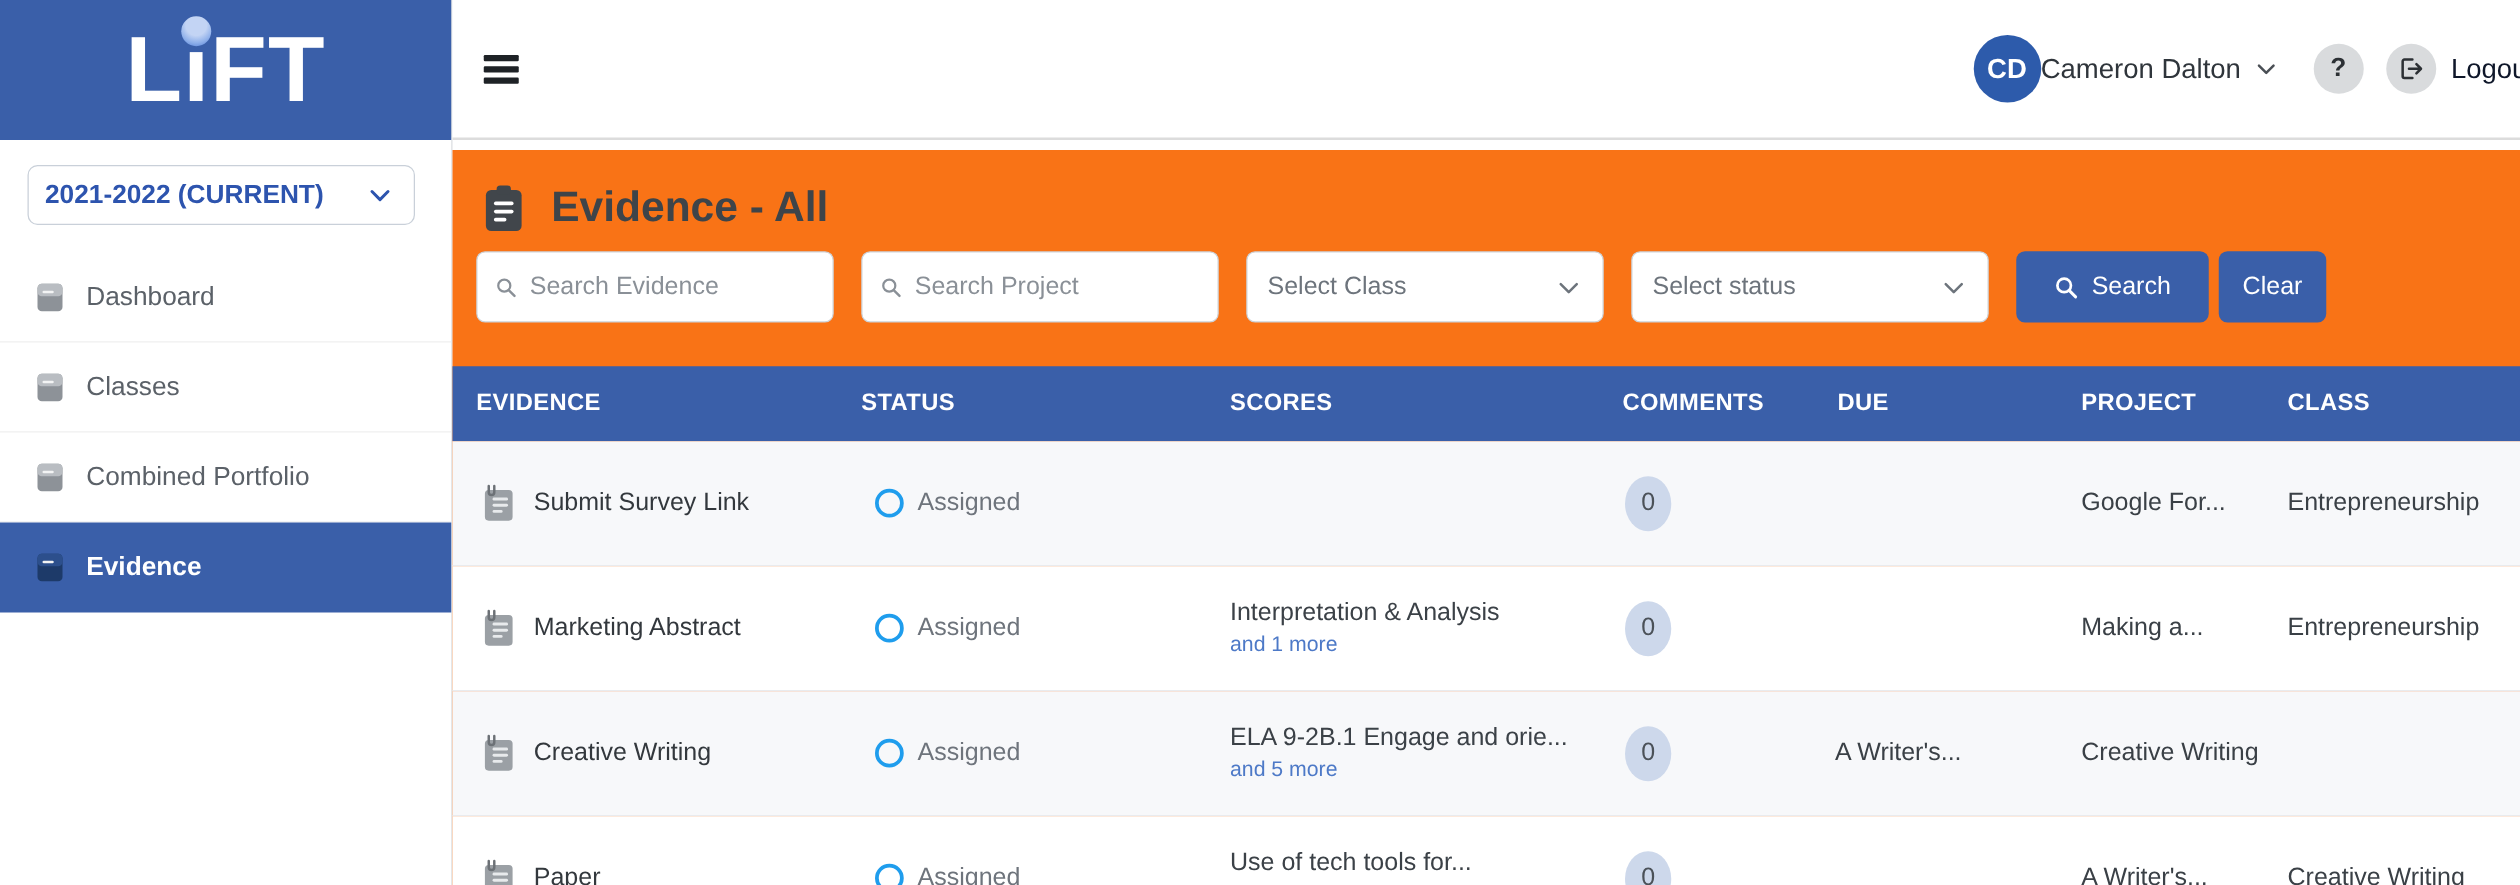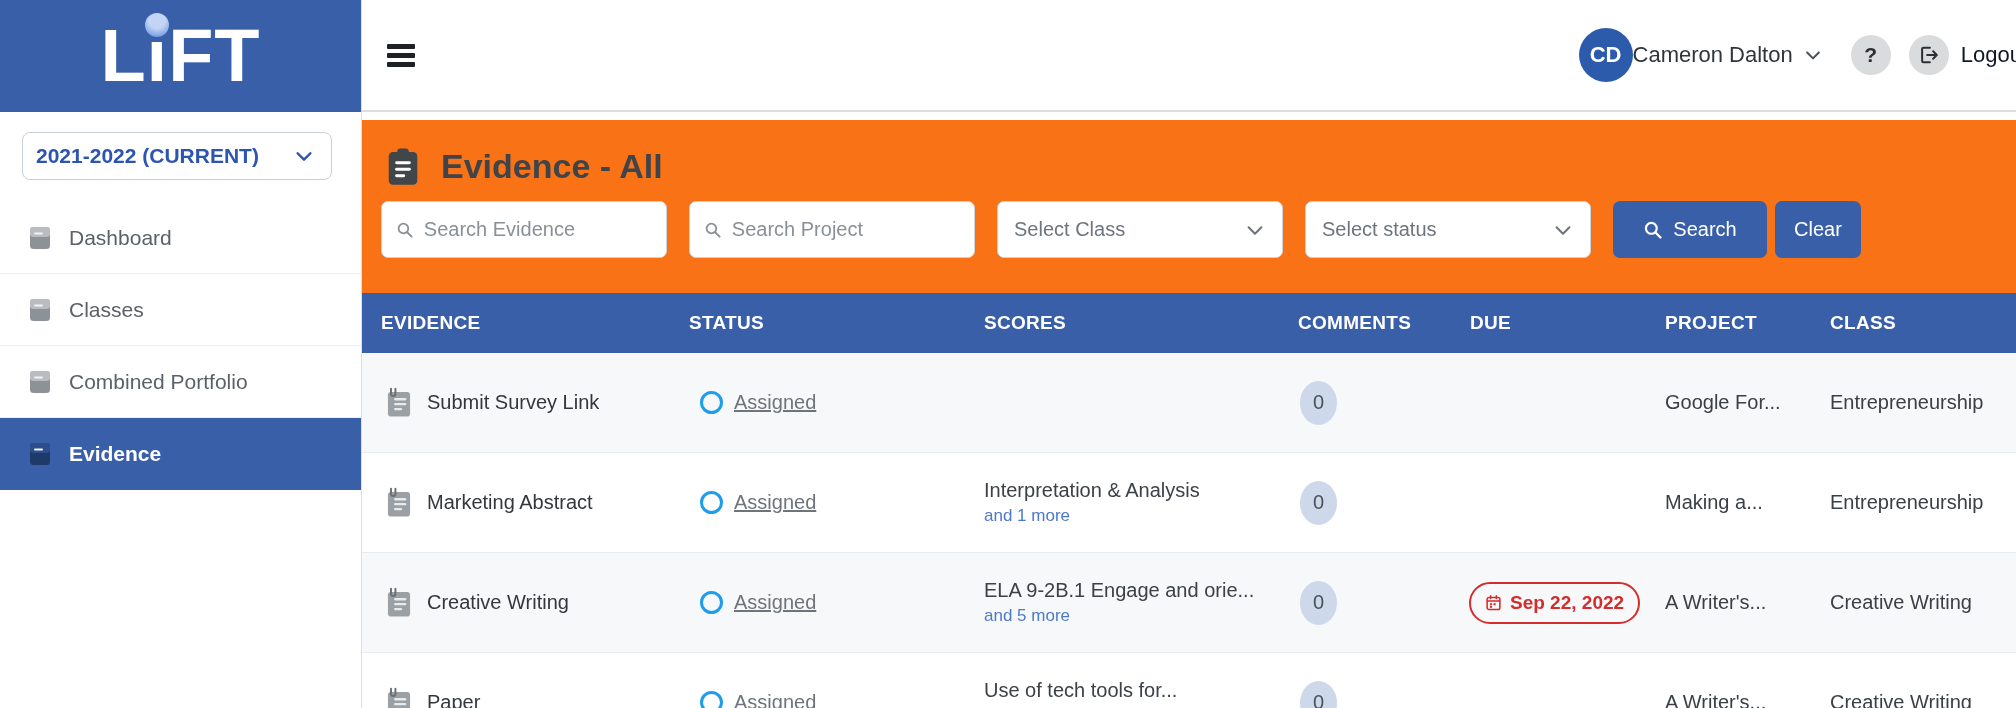--- a/index.html
+++ b/index.html
@@ -80,21 +80,21 @@
   .table-header { margin-top:35px; height:60px; background:var(--primary);
                   color:#fff; font-weight:bold; font-size:19px; letter-spacing:.3px; }
   .table-header > div:nth-child(1) { padding-left:19px; }
   .table-header > div:nth-child(5) { padding-left:5px; }
   .table-header > div:nth-child(6),
   .table-header > div:nth-child(7) { padding-left:3px; }
 
   .row { height:100px; border-bottom:1px solid #e9ebee; background:#fff; font-size:20px; cursor:pointer; }
   .row.stripe { background:#f7f8fa; }
   .cell-evidence { display:flex; align-items:center; gap:13px; padding-left:22px; color:#33383d; }
-  .cell-status { display:flex; align-items:center; gap:11px; padding-left:11px; color:#6e747c;text-decoration:underline; }
+  .cell-status { display:flex; align-items:center; gap:11px; padding-left:11px; color:#6e747c; }
   .ring { width:23px; height:23px; border:3px solid var(--status); border-radius:50%; flex:0 0 auto; }
   .score-main { color:#3b4147; }
   .score-more { font-size:17px; color:var(--link); margin-top:4px; cursor:pointer; }
   .cell-comments { padding-left:2px; }
   .badge { width:37px; height:44px; border-radius:50%; background:var(--badge);
            color:#4b5158; display:flex; align-items:center; justify-content:center; font-size:20px; }
   .cell-due { padding-left:4px; }
   .due-badge { display:inline-flex; align-items:center; gap:8px; height:42px; padding:0 14px;
                border:2px solid var(--red); border-radius:22px; color:var(--red);
                font-weight:bold; font-size:19px; }
@@ -320,32 +320,20 @@
       <span class="ring"></span>
       <span>Assigned</span>
     </div>
     <div class="cell-scores">
       <div class="score-main">ELA 9-2B.1 Engage and orie...</div>
       <div class="score-more">and 5 more</div>
     </div>
     <div class="cell-comments">
       <span class="badge">0</span>
     </div>
-    <div class="cell-due">
-      <span class="due-badge">
-        <svg width="17" height="17" viewBox="0 0 24 24">
-          <rect x="3" y="5" width="18" height="17" rx="2.5" fill="none" stroke="currentColor" stroke-width="2.2"></rect>
-          <path d="M8 2.5 v4 M16 2.5 v4 M3.5 10 h17" stroke="currentColor" stroke-width="2.2" stroke-linecap="round"></path>
-          <rect x="7" y="13" width="3" height="3" fill="currentColor"></rect>
-          <rect x="12" y="13" width="3" height="3" fill="currentColor"></rect>
-          <rect x="7" y="17" width="3" height="2.5" fill="currentColor"></rect>
-        </svg>
-        <span>Sep 22, 2022</span>
-      </span>
-    </div>
     <div class="cell-project">A Writer's...</div>
     <div class="cell-class">Creative Writing</div>
   </div>
 
   <div class="row grid-cols">
     <div class="cell-evidence">
       <svg width="30" height="32" viewBox="0 0 24 26">
         <rect x="3" y="4" width="18" height="20" rx="2.5" fill="#9ba0a5"></rect>
         <rect x="8" y="9" width="10" height="1.9" rx="0.9" fill="#e8eaec"></rect>
         <rect x="8" y="13" width="10" height="1.9" rx="0.9" fill="#e8eaec"></rect>

